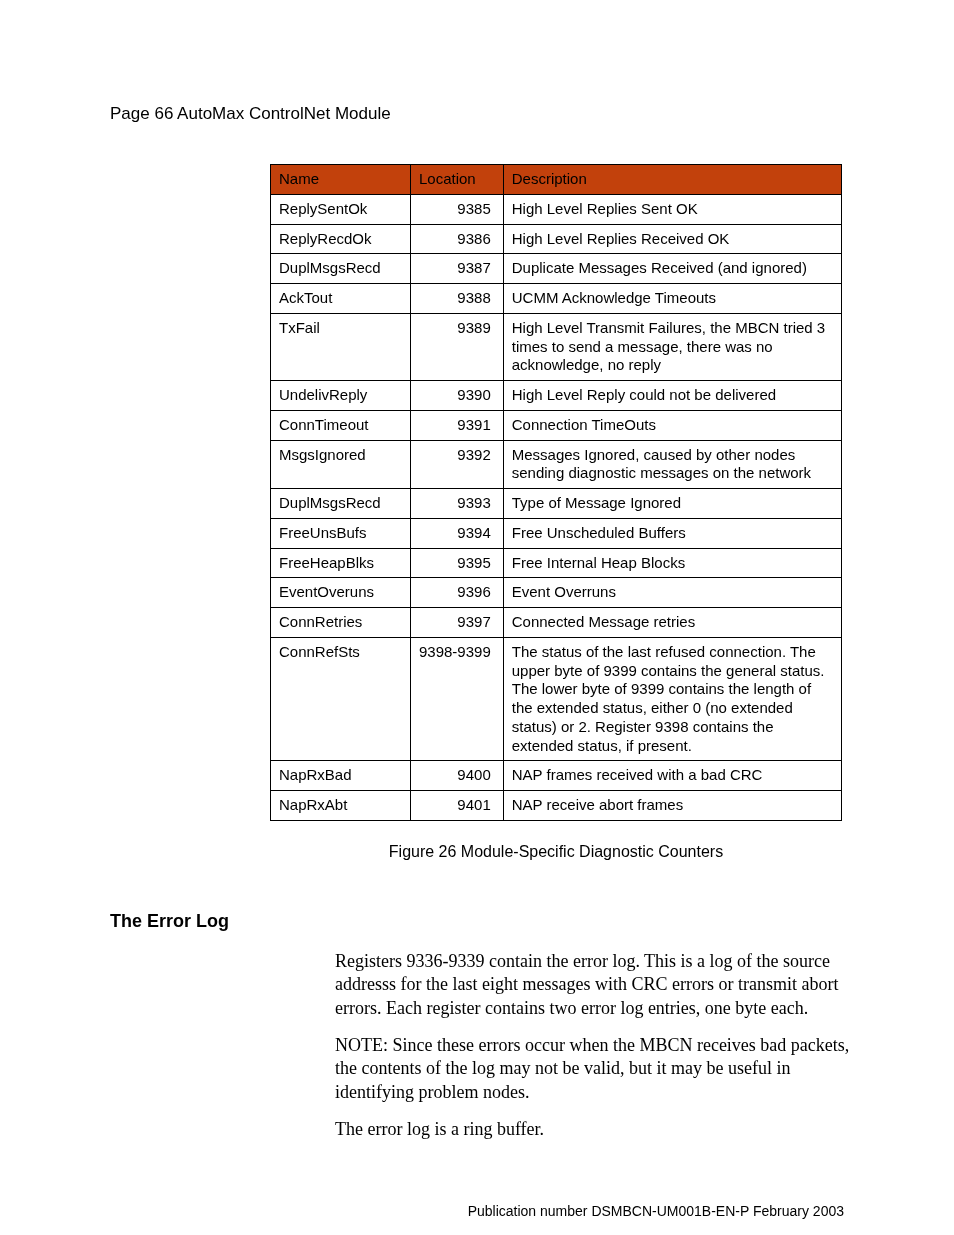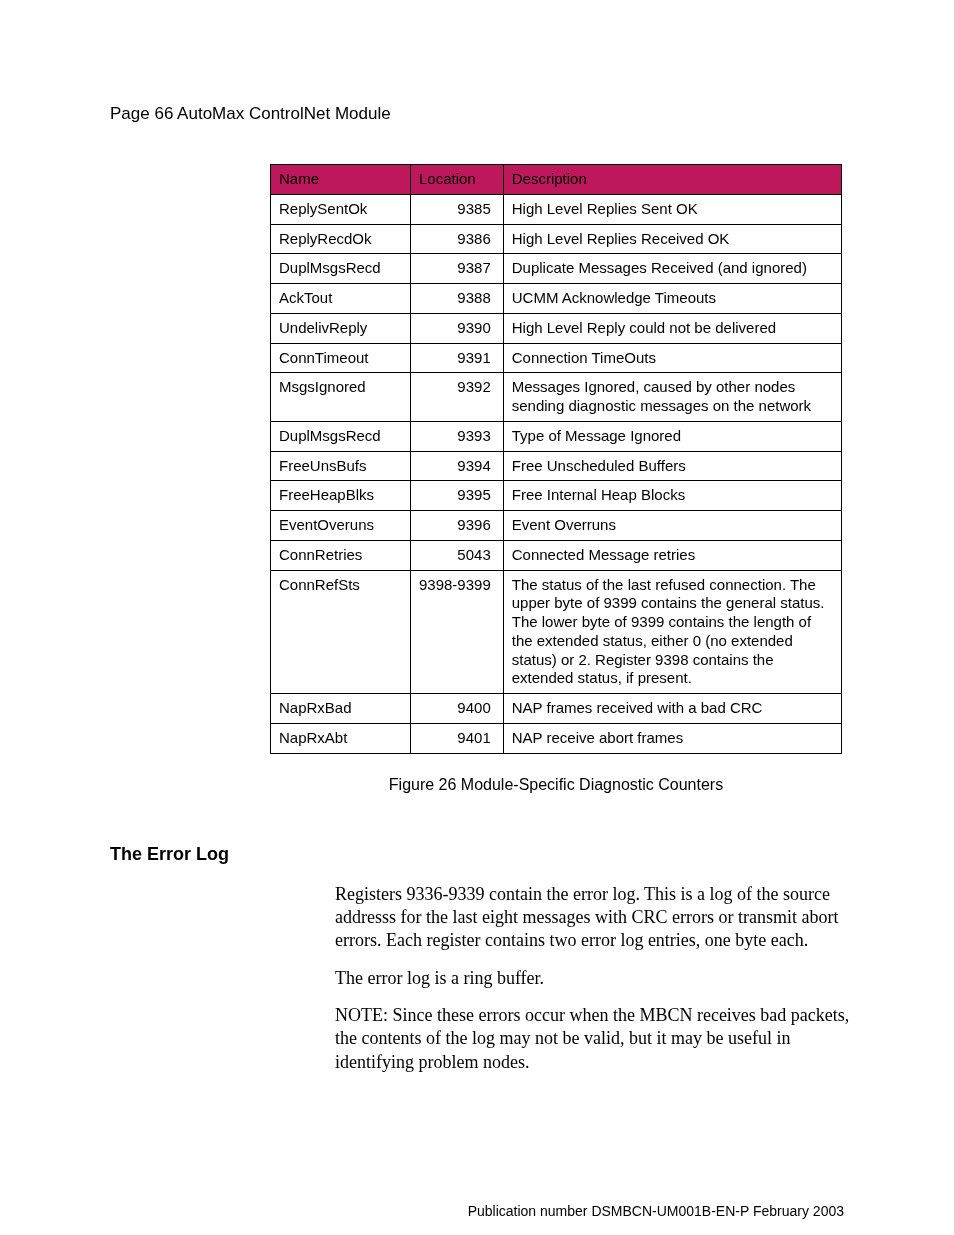--- a/index.html
+++ b/index.html
@@ -33,21 +33,21 @@
     font-size: 15px;
   }
   table.diagnostic th, table.diagnostic td {
     border: 1px solid #000;
     padding: 5px 8px 5px 8px;
     text-align: left;
     vertical-align: top;
     line-height: 1.25;
   }
   table.diagnostic th {
-    background: #be185d;
+    background: #c2410c;
     font-weight: normal;
   }
   table.diagnostic td.loc {
     text-align: right;
     padding-right: 12px;
     white-space: nowrap;
   }
   table.diagnostic col.c-name { width: 140px; }
   table.diagnostic col.c-loc  { width: 90px; }
   table.diagnostic col.c-desc { width: auto; }
@@ -118,20 +118,25 @@
           <td>DuplMsgsRecd</td>
           <td class="loc">9387</td>
           <td>Duplicate Messages Received (and ignored)</td>
         </tr>
         <tr>
           <td>AckTout</td>
           <td class="loc">9388</td>
           <td>UCMM Acknowledge Timeouts</td>
         </tr>
         <tr>
+          <td>TxFail</td>
+          <td class="loc">9389</td>
+          <td>High Level Transmit Failures, the MBCN tried 3 times to send a message, there was no acknowledge, no reply</td>
+        </tr>
+        <tr>
           <td>UndelivReply</td>
           <td class="loc">9390</td>
           <td>High Level Reply could not be delivered</td>
         </tr>
         <tr>
           <td>ConnTimeout</td>
           <td class="loc">9391</td>
           <td>Connection TimeOuts</td>
         </tr>
         <tr>
@@ -154,21 +159,21 @@
           <td class="loc">9395</td>
           <td>Free Internal Heap Blocks</td>
         </tr>
         <tr>
           <td>EventOveruns</td>
           <td class="loc">9396</td>
           <td>Event Overruns</td>
         </tr>
         <tr>
           <td>ConnRetries</td>
-          <td class="loc">5043</td>
+          <td class="loc">9397</td>
           <td>Connected Message retries</td>
         </tr>
         <tr>
           <td>ConnRefSts</td>
           <td class="loc">9398-9399</td>
           <td>The status of the last refused connection.  The upper byte of 9399 contains the general status.  The lower byte of 9399 contains the length of the extended status, either 0 (no extended status) or 2.  Register 9398 contains the extended status, if present.</td>
         </tr>
         <tr>
           <td>NapRxBad</td>
           <td class="loc">9400</td>
@@ -182,19 +187,19 @@
       </tbody>
     </table>
   </div>
 
   <div class="figure-caption">Figure 26 Module-Specific Diagnostic Counters</div>
 
   <div class="section-heading">The Error Log</div>
 
   <div class="body-text">
     <p>Registers 9336-9339 contain the error log.  This is a log of the source addresss for the last eight messages with CRC errors or transmit abort errors.  Each register contains two error log entries, one byte each.</p>
+    <p>NOTE: Since these errors occur when the MBCN receives bad packets, the contents of the log may not be valid, but it may be useful in identifying problem nodes.</p>
     <p>The error log is a ring buffer.</p>
-    <p>NOTE: Since these errors occur when the MBCN receives bad packets, the contents of the log may not be valid, but it may be useful in identifying problem nodes.</p>
   </div>
 
   <div class="footer">Publication number DSMBCN-UM001B-EN-P February 2003</div>
 
 </div>
 
 </body></html>

